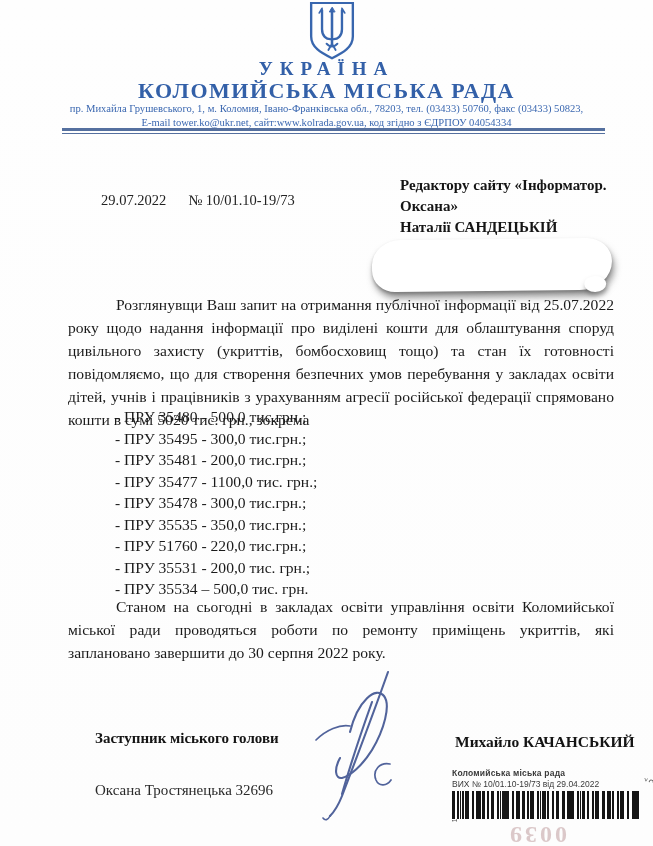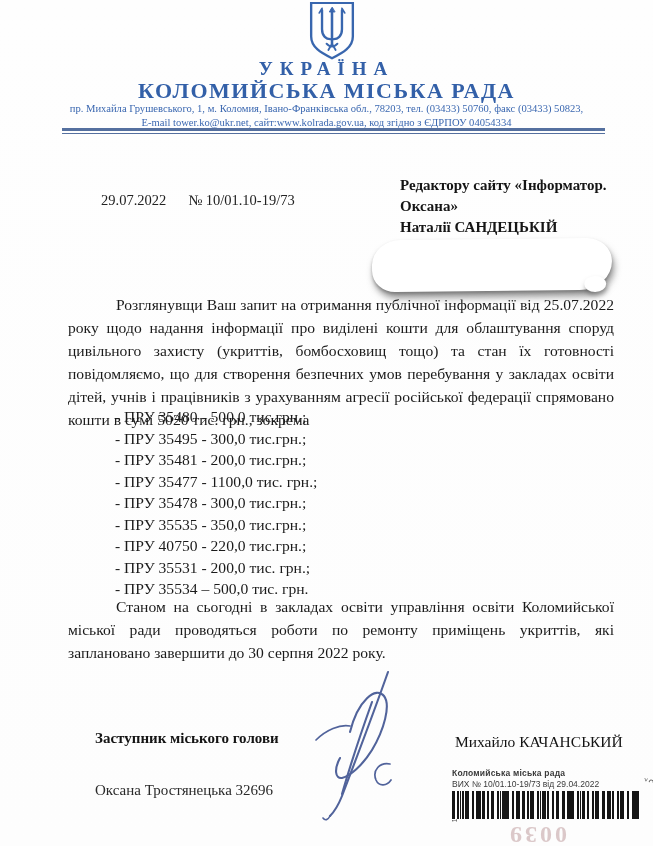--- a/index.html
+++ b/index.html
@@ -96,21 +96,21 @@
   .sig-executor {
     position: absolute; left: 95px; top: 782px;
     font-size: 15px; color: #2a2a2a;
   }
   .sig-scribble {
     position: absolute; left: 292px; top: 668px;
     width: 130px; height: 155px;
   }
   .sig-name {
     position: absolute; left: 455px; top: 733px;
-    font-weight: normal; font-size: 15.5px; color: #141414;
+    font-weight: bold; font-size: 15.5px; color: #141414;
   }
 
   
   .stamp {
     position: absolute; left: 452px; top: 768px; width: 190px;
     font-family: "Liberation Sans", "DejaVu Sans", sans-serif;
   }
   .stamp-org { font-size: 8.5px; font-weight: bold; color: #3a3a3a; letter-spacing: 0.2px; }
   .stamp-reg { font-size: 8.5px; color: #3a3a3a; margin-top: 1px; white-space: nowrap; }
   .stamp-mark {
@@ -181,21 +181,21 @@
     <p class="indent">Розглянувщи Ваш запит  на отримання публічної інформації від 25.07.2022 року щодо надання інформації про виділені кошти для облаштування споруд цивільного захисту (укриттів, бомбосховищ тощо) та стан їх готовності повідомляємо, що для створення безпечних умов перебування у закладах освіти дітей, учнів і працівників з урахуванням агресії російської федерації спрямовано кошти в сумі 5020 тис. грн., зокрема</p>
   </div>
 
   <div class="list-block">
     <div class="item">- ПРУ 35480 - 500,0 тис.грн.;</div>
     <div class="item">- ПРУ 35495 - 300,0 тис.грн.;</div>
     <div class="item">- ПРУ 35481 - 200,0 тис.грн.;</div>
     <div class="item">- ПРУ 35477 - 1100,0 тис. грн.;</div>
     <div class="item">- ПРУ 35478 - 300,0 тис.грн.;</div>
     <div class="item">- ПРУ 35535 - 350,0 тис.грн.;</div>
-    <div class="item">- ПРУ 40750  - 220,0 тис.грн.;</div>
+    <div class="item">- ПРУ 51760  - 220,0 тис.грн.;</div>
     <div class="item">- ПРУ 35531 - 200,0 тис. грн.;</div>
     <div class="item">- ПРУ 35534 – 500,0 тис. грн.</div>
   </div>
 
   <div class="closing-block">
     <p>Станом на сьогодні в закладах освіти управління освіти Коломийської міської ради проводяться роботи по ремонту приміщень укриттів, які заплановано завершити до 30 серпня 2022 року.</p>
   </div>
 
   <div class="sig-position">Заступник міського голови</div>
   <div class="sig-executor">Оксана Тростянецька 32696</div>

